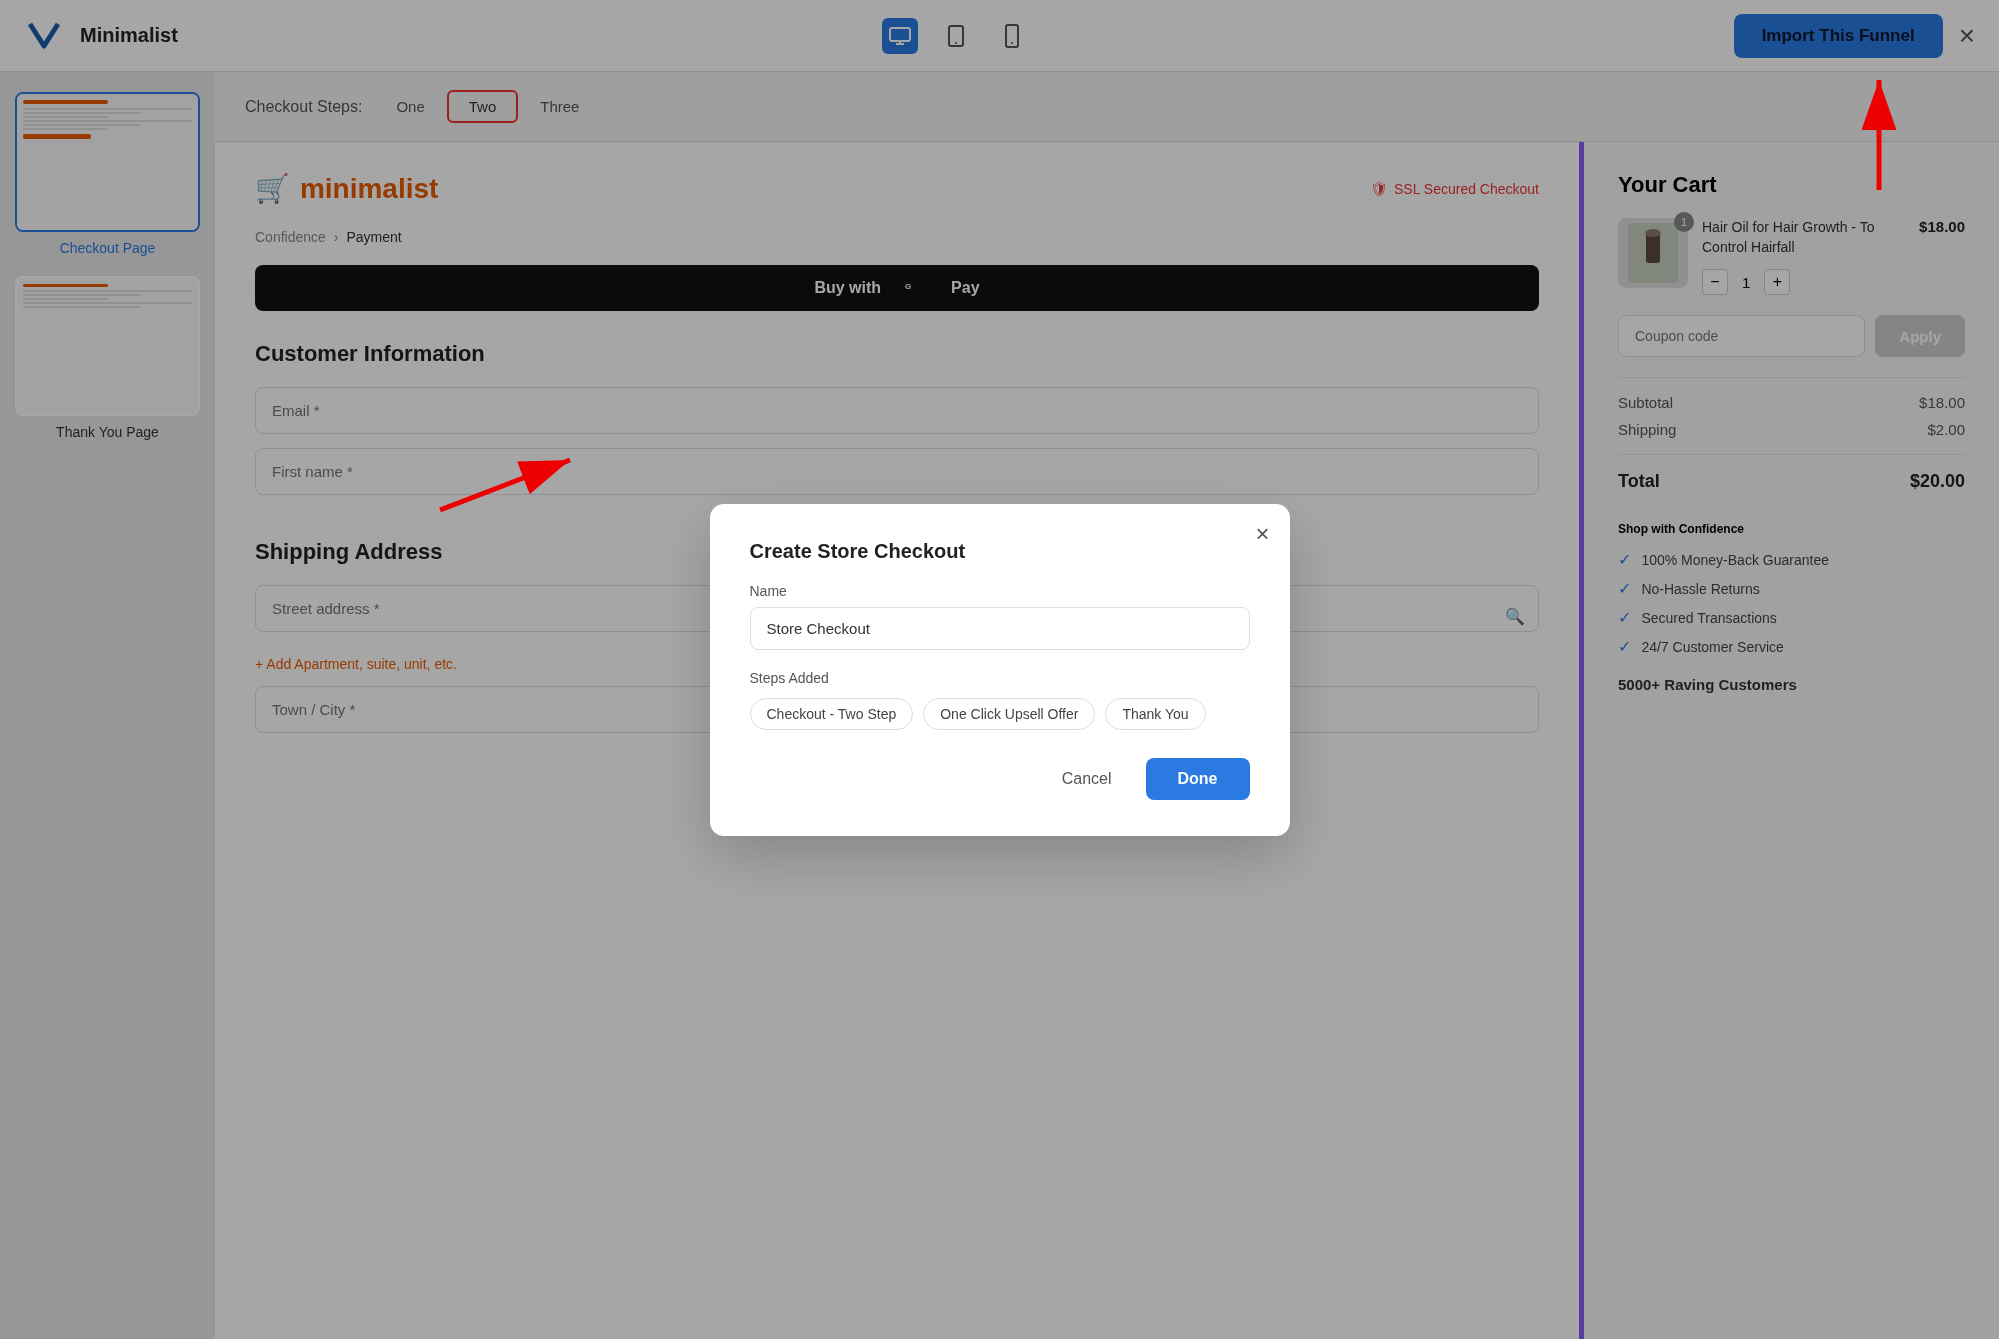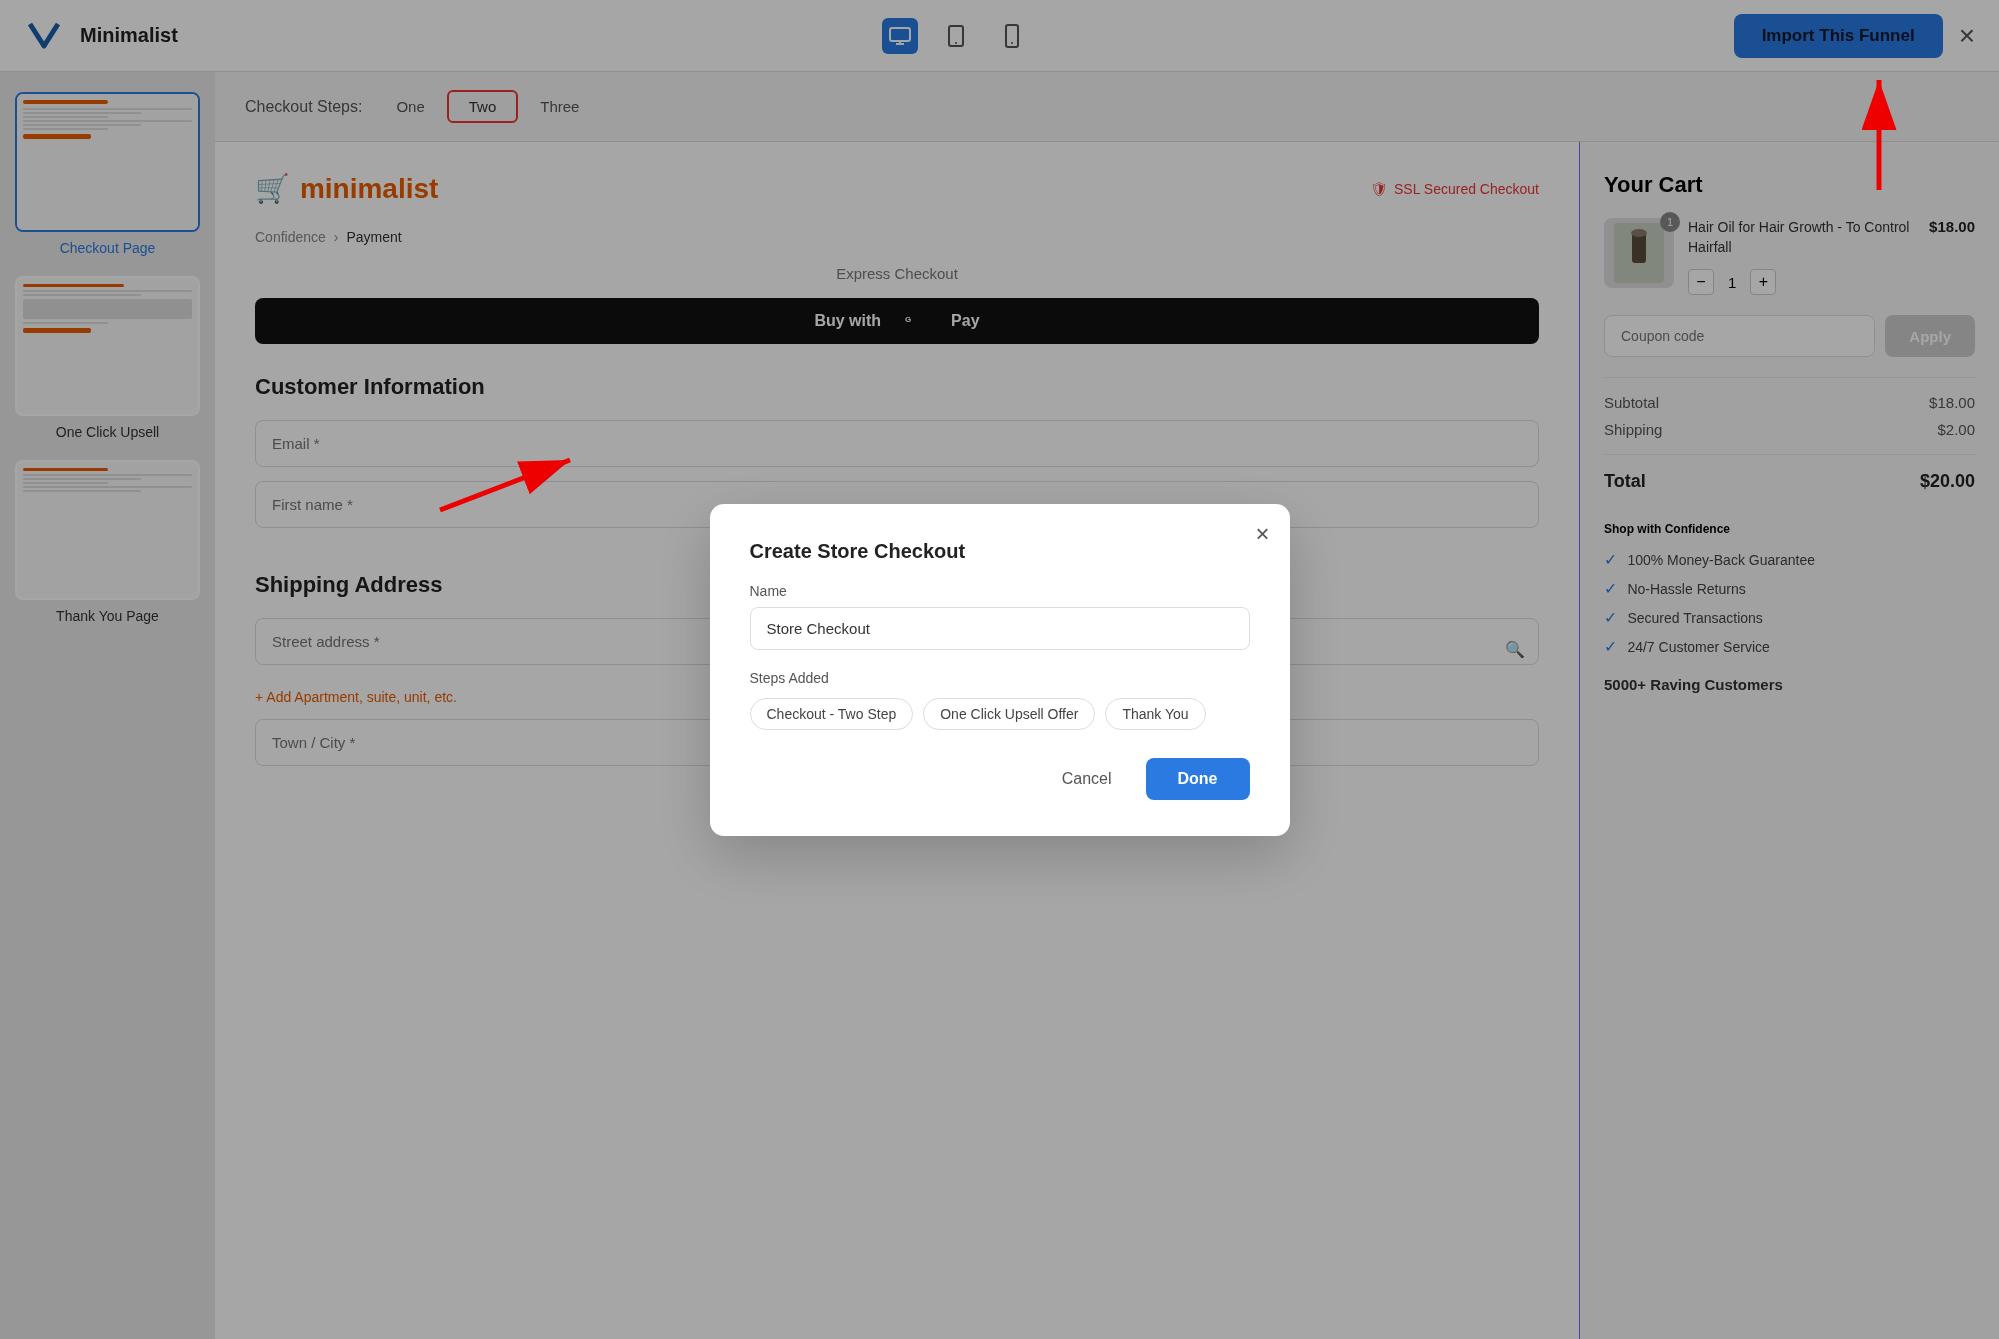--- a/index.html
+++ b/index.html
@@ -96,22 +96,22 @@
     .shipping-section { margin-top: 30px; }
     .street-field-wrap { position: relative; margin-bottom: 0; }
     .street-field-wrap .form-field { padding-right: 44px; }
     .search-icon-field { position: absolute; right: 14px; top: 50%; transform: translateY(-50%); color: #aaa; }
     .add-apartment { color: #e85c00; font-size: 14px; cursor: pointer; margin: 10px 0 14px; display: block; }
     .field-row { display: flex; gap: 16px; }
     .field-row .form-field { flex: 1; }
 
     
     .cart-panel {
-      width: 420px; background: #f8f8f8; padding: 30px 24px;
-      border-left: 1px solid #8b5cf6; overflow-y: auto; flex-shrink: 0;
+      width: 420px; background: #f8f8f8; padding: 30px 34px;
+      border-left: 5px solid #8b5cf6; overflow-y: auto; flex-shrink: 0;
     }
     .cart-title { font-size: 22px; font-weight: 700; margin-bottom: 20px; }
     .cart-item { display: flex; align-items: flex-start; gap: 14px; margin-bottom: 20px; }
     .cart-item-img-wrap { position: relative; flex-shrink: 0; }
     .cart-item-img {
       width: 70px; height: 70px; background: #ddd; border-radius: 8px;
       display: flex; align-items: center; justify-content: center;
       font-size: 10px; color: #999; overflow: hidden;
     }
     .cart-item-badge {
@@ -240,33 +240,20 @@
           <div class="thumb-line med"></div>
             <div class="thumb-line short"></div>
           <div class="thumb-btn"></div>
         </div>
       </div>
       <span class="sidebar-label">Checkout Page</span>
     </div>
     <div class="sidebar-item">
       <div class="sidebar-thumb">
         <div class="thumb-inner">
-          <div style="background:#e85c00;height:3px;width:60%;border-radius:2px;margin-bottom:3px;"></div>
-          <div class="thumb-line full"></div>
-            <div class="thumb-line med"></div>
-          <div style="background:#ddd;height:20px;width:100%;border-radius:2px;margin:3px 0;"></div>
-          <div class="thumb-line short"></div>
-          <div class="thumb-btn"></div>
-        </div>
-      </div>
-      <span class="sidebar-label dark">One Click Upsell</span>
-    </div>
-    <div class="sidebar-item">
-      <div class="sidebar-thumb">
-        <div class="thumb-inner">
           <div style="background:#e85c00;height:3px;width:50%;border-radius:2px;margin-bottom:3px;"></div>
           <div class="thumb-line full"></div>
             <div class="thumb-line med"></div>
           <div class="thumb-line short"></div>
             <div class="thumb-line full"></div>
           <div class="thumb-line med"></div>
         </div>
       </div>
       <span class="sidebar-label dark">Thank You Page</span>
     </div>
@@ -297,21 +284,20 @@
             <span>SSL Secured Checkout</span>
           </div>
         </div>
 
         <div class="breadcrumb">
           <span>Confidence</span>
           <span>›</span>
           <span class="breadcrumb-active">Payment</span>
         </div>
 
-        <div class="express-checkout-title">Express Checkout</div>
         <div class="express-buttons">
           <button class="gpay-btn">
             <span>Buy with </span>
             <svg width="22" height="14" viewBox="0 0 88 36">
                 <text y="28" font-size="32" font-family="Arial" fill="white" font-weight="bold">G</text>
               </svg>
             <span> Pay</span>
           </button>
         </div>
 

